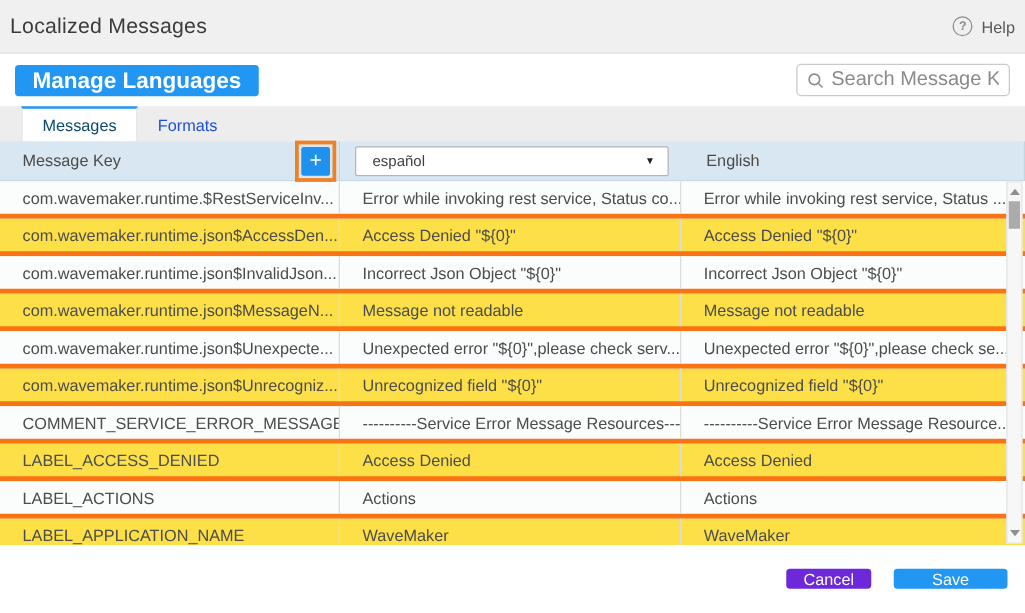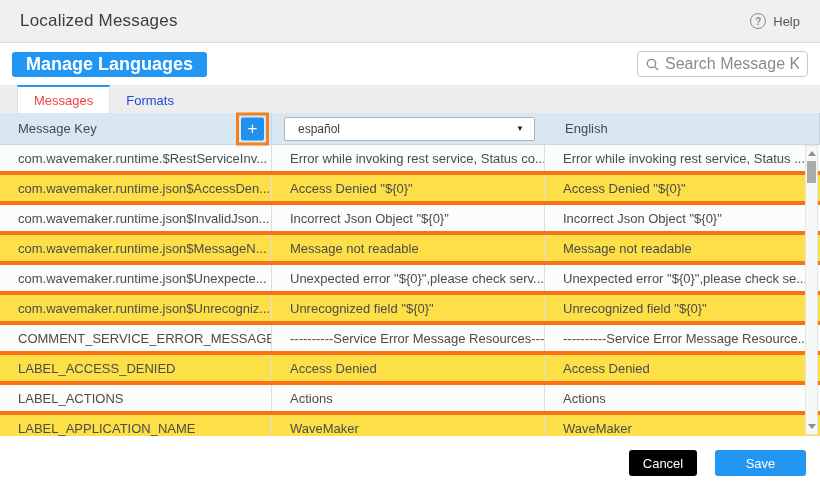--- a/index.html
+++ b/index.html
@@ -6,21 +6,21 @@
   html,body { width: 820px; height: 490px; overflow: hidden; }
   body {
     font-family: "Liberation Sans", "DejaVu Sans", sans-serif;
     background: #ffffff; color: #4c4c4c; font-size: 13px;
   }
   .dialog { width: 820px; height: 490px; display: flex; flex-direction: column; background:#fff; }
 
   
   .titlebar {
     height: 43px; background: #f0f0f0; border-bottom: 1px solid #dedede;
-    display: flex; align-items: center; justify-content: space-between; padding: 0 20px; flex: none;
+    display: flex; align-items: center; justify-content: space-between; padding: 0 8px; flex: none;
   }
   .titlebar h1 { font-size: 17px; font-weight: 400; color: #3c3c3c; letter-spacing: .2px; }
   .help { display: flex; align-items: center; gap: 7px; color: #595959; cursor: pointer; font-size: 13px; }
   .help-icon {
     width: 16px; height: 16px; border: 1.4px solid #8c8c8c; border-radius: 50%;
     display: inline-flex; align-items: center; justify-content: center;
     font-size: 10px; color: #8c8c8c; font-weight: bold;
   }
 
   
@@ -41,21 +41,21 @@
   }
   .search-box input::placeholder { color: #8b8b8b; }
 
   
   .tabbar { height: 28px; background: #ededed; display: flex; align-items: flex-end; padding-left: 17px; flex: none; }
   .tab {
     height: 28px; padding: 0 16px; display: flex; align-items: center;
     font-size: 13px; color: #1d4ed8; cursor: pointer; border-top: 2px solid transparent;
   }
   .tab.active {
-    background: #fff; color: #ef4444; border-top: 2px solid #2196f3;
+    background: #fff; color: #0c4a6e; border-top: 2px solid #2196f3;
     border-left: 1px solid #e0e0e0; border-right: 1px solid #e0e0e0;
   }
 
   
   .grid { flex: none; }
   .grid-header {
     height: 32px; background: #d8e7f1; display: flex; align-items: center;
     border-bottom: 1px solid #c8d9e4; font-size: 13px; color: #4a4a4a;
   }
   .gh-col { height: 100%; display: flex; align-items: center; padding-left: 18px; position: relative; }
@@ -101,26 +101,26 @@
   .sb-arrow.up   { margin-top: 5px; border-left: 4px solid transparent; border-right: 4px solid transparent; border-bottom: 5px solid #8f8f8f; }
   .sb-arrow.down { margin-top: auto; margin-bottom: 5px; border-left: 4px solid transparent; border-right: 4px solid transparent; border-top: 5px solid #8f8f8f; }
   .sb-thumb { width: 9px; height: 22px; background: #ababab; margin-top: 5px; flex: none; }
 
   
   .footer {
     flex: 1; background: #fff; display: flex; align-items: center; justify-content: flex-end;
     gap: 18px; padding-right: 14px;
   }
   .btn-cancel {
-    background: #000000; color: #fff; border: none; border-radius: 3px;
-    width: 68px; height: 26px; font-size: 13px; cursor: pointer; font-family: inherit;
+    background: #6d28d9; color: #fff; border: none; border-radius: 3px;
+    width: 68px; height: 16px; font-size: 13px; cursor: pointer; font-family: inherit;
   }
   .btn-save {
     background: #2196f3; color: #fff; border: none; border-radius: 3px;
-    width: 91px; height: 26px; font-size: 13px; cursor: pointer; font-family: inherit;
+    width: 91px; height: 16px; font-size: 13px; cursor: pointer; font-family: inherit;
   }
 </style>
 </head>
 <body>
 
 <div class="dialog">
 
   <div class="titlebar">
     <h1>Localized Messages</h1>
     <div class="help">

